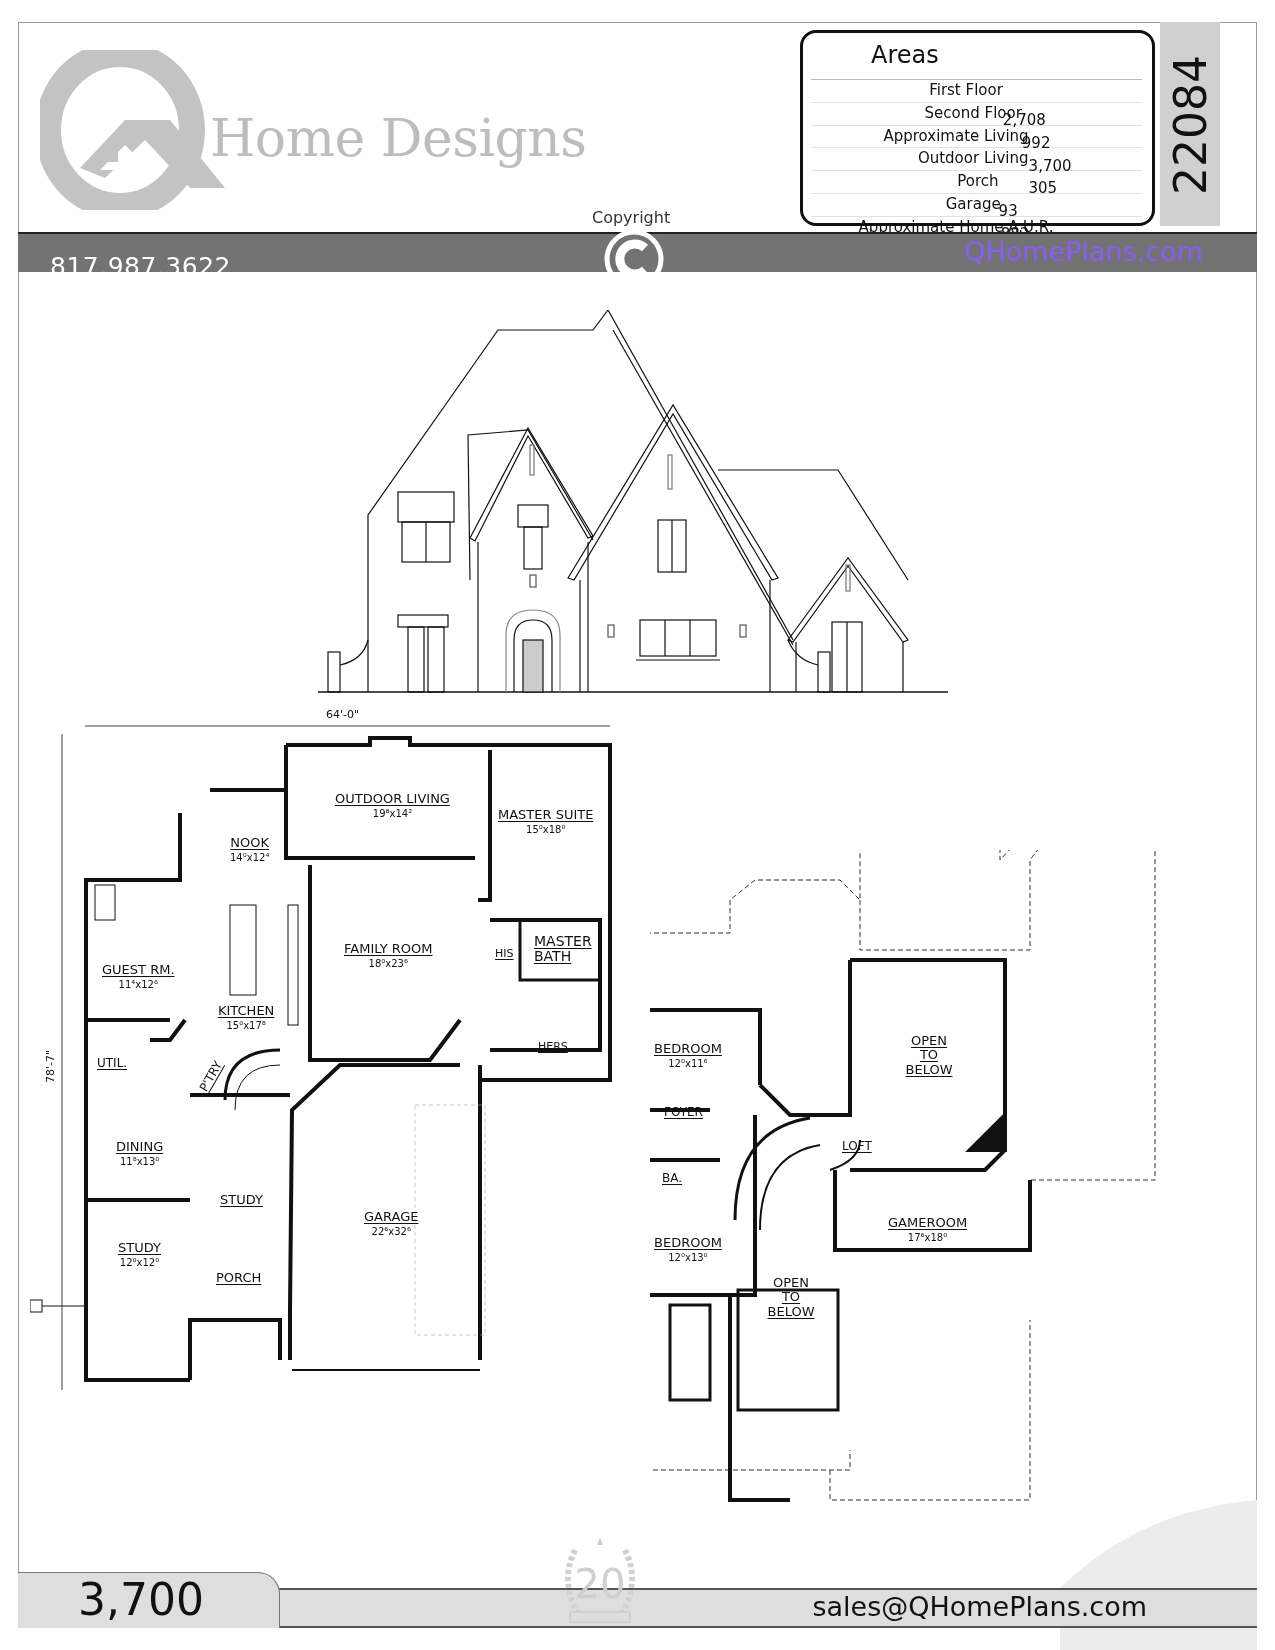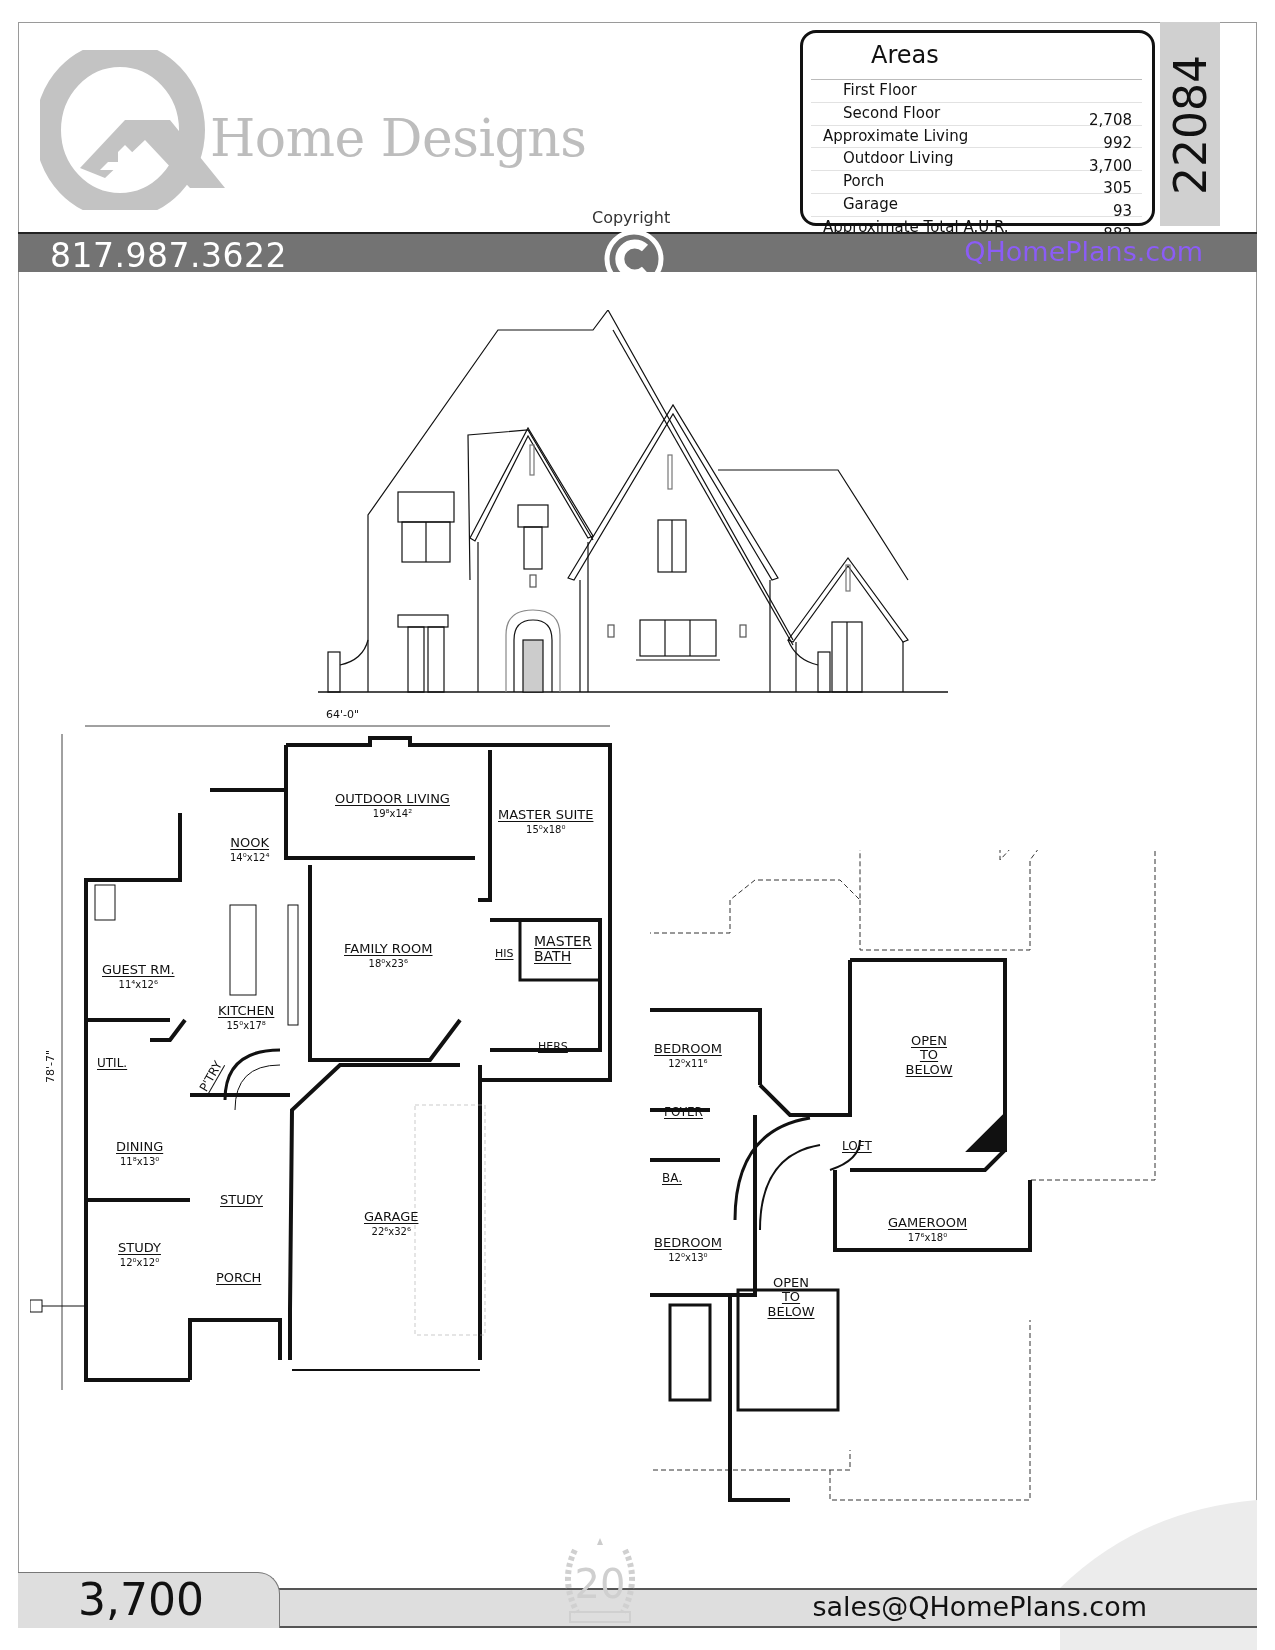--- a/index.html
+++ b/index.html
@@ -3,29 +3,29 @@
 <meta charset="utf-8">
 <style>
   html,body{margin:0;padding:0;background:#fff;}
   body{width:1275px;height:1650px;position:relative;overflow:hidden;font-family:"DejaVu Sans",sans-serif;color:#111;}
   .frame{position:absolute;left:18px;top:22px;width:1239px;height:1606px;border:1.5px solid #9a9a9a;box-sizing:border-box;}
   .logo{position:absolute;left:40px;top:50px;width:600px;height:160px;}
   .logo-text{position:absolute;left:210px;top:108px;font-family:"DejaVu Serif",serif;font-size:52px;color:#bdbdbd;letter-spacing:-0.5px;}
   .areas{position:absolute;left:800px;top:30px;width:355px;height:196px;border:3px solid #111;border-radius:16px 16px 16px 16px;box-sizing:border-box;background:#fff;}
   .areas-title{position:absolute;left:20px;top:8px;font-size:24px;color:#111;margin-left:48px;}
   .areas-rows{position:absolute;left:8px;right:10px;top:46px;border-top:1.5px solid #bbb;}
-  .arow{display:flex;justify-content:space-between;height:21.8px;line-height:21.8px;font-size:15px;border-bottom:1px solid #e2e2e2;}
+  .arow{display:flex;justify-content:center;height:21.8px;line-height:21.8px;font-size:15px;border-bottom:1px solid #e2e2e2;}
   .arow .lbl{padding-left:32px;}
   .arow.top .lbl{padding-left:12px;}
   .arow .val{padding-right:10px;margin-top:30px;}
   .plan-no-box{position:absolute;left:1160px;top:22px;width:60px;height:204px;background:#d0d0d0;}
   .plan-no{position:absolute;left:1190px;top:125px;transform:translate(-50%,-50%) rotate(-90deg);font-size:44px;color:#111;white-space:nowrap;}
   .copyright-lbl{position:absolute;left:592px;top:208px;font-size:16px;color:#333;}
   .topbar{position:absolute;left:18px;top:232px;width:1239px;height:40px;background:#737373;border-top:2px solid #222;box-sizing:border-box;}
-  .phone{position:absolute;left:50px;top:236px;font-size:33px;color:#fff;letter-spacing:0.5px;}
+  .phone{position:absolute;left:50px;top:252px;font-size:25px;color:#fff;letter-spacing:0.5px;}
   .site{position:absolute;right:72px;top:236px;font-size:27px;color:#8b5cf6;margin-left:18px;}
   .copy-c{position:absolute;left:603px;top:228px;width:62px;height:62px;}
   .elev{position:absolute;left:318px;top:310px;width:630px;height:420px;}
   .plan1{position:absolute;left:30px;top:720px;width:610px;height:720px;}
   .plan2{position:absolute;left:650px;top:850px;width:560px;height:700px;}
   .room{position:absolute;font-size:13px;text-align:center;line-height:1.1;white-space:nowrap;}
   .room .n{text-decoration:underline;text-underline-offset:2px;display:block;}
   .room .d{font-size:10px;display:block;margin-top:2px;}
   .dim{position:absolute;font-size:11px;}
   .swoosh{position:absolute;left:1060px;top:1500px;width:197px;height:160px;}
@@ -69,21 +69,21 @@
       </div>
     <div class="arow">
         <span class="lbl">Porch</span>
         <span class="val">93</span>
       </div>
     <div class="arow">
         <span class="lbl">Garage</span>
         <span class="val">882</span>
       </div>
     <div class="arow top">
-        <span class="lbl">Approximate Total A.U.R.</span>
+        <span class="lbl">Approximate Home A.U.R.</span>
         <span class="val">4,980</span>
       </div>
   </div>
 </div>
 
 <div class="plan-no-box"></div>
 <div class="plan-no">22084</div>
 
 <div class="copyright-lbl">Copyright</div>
 

